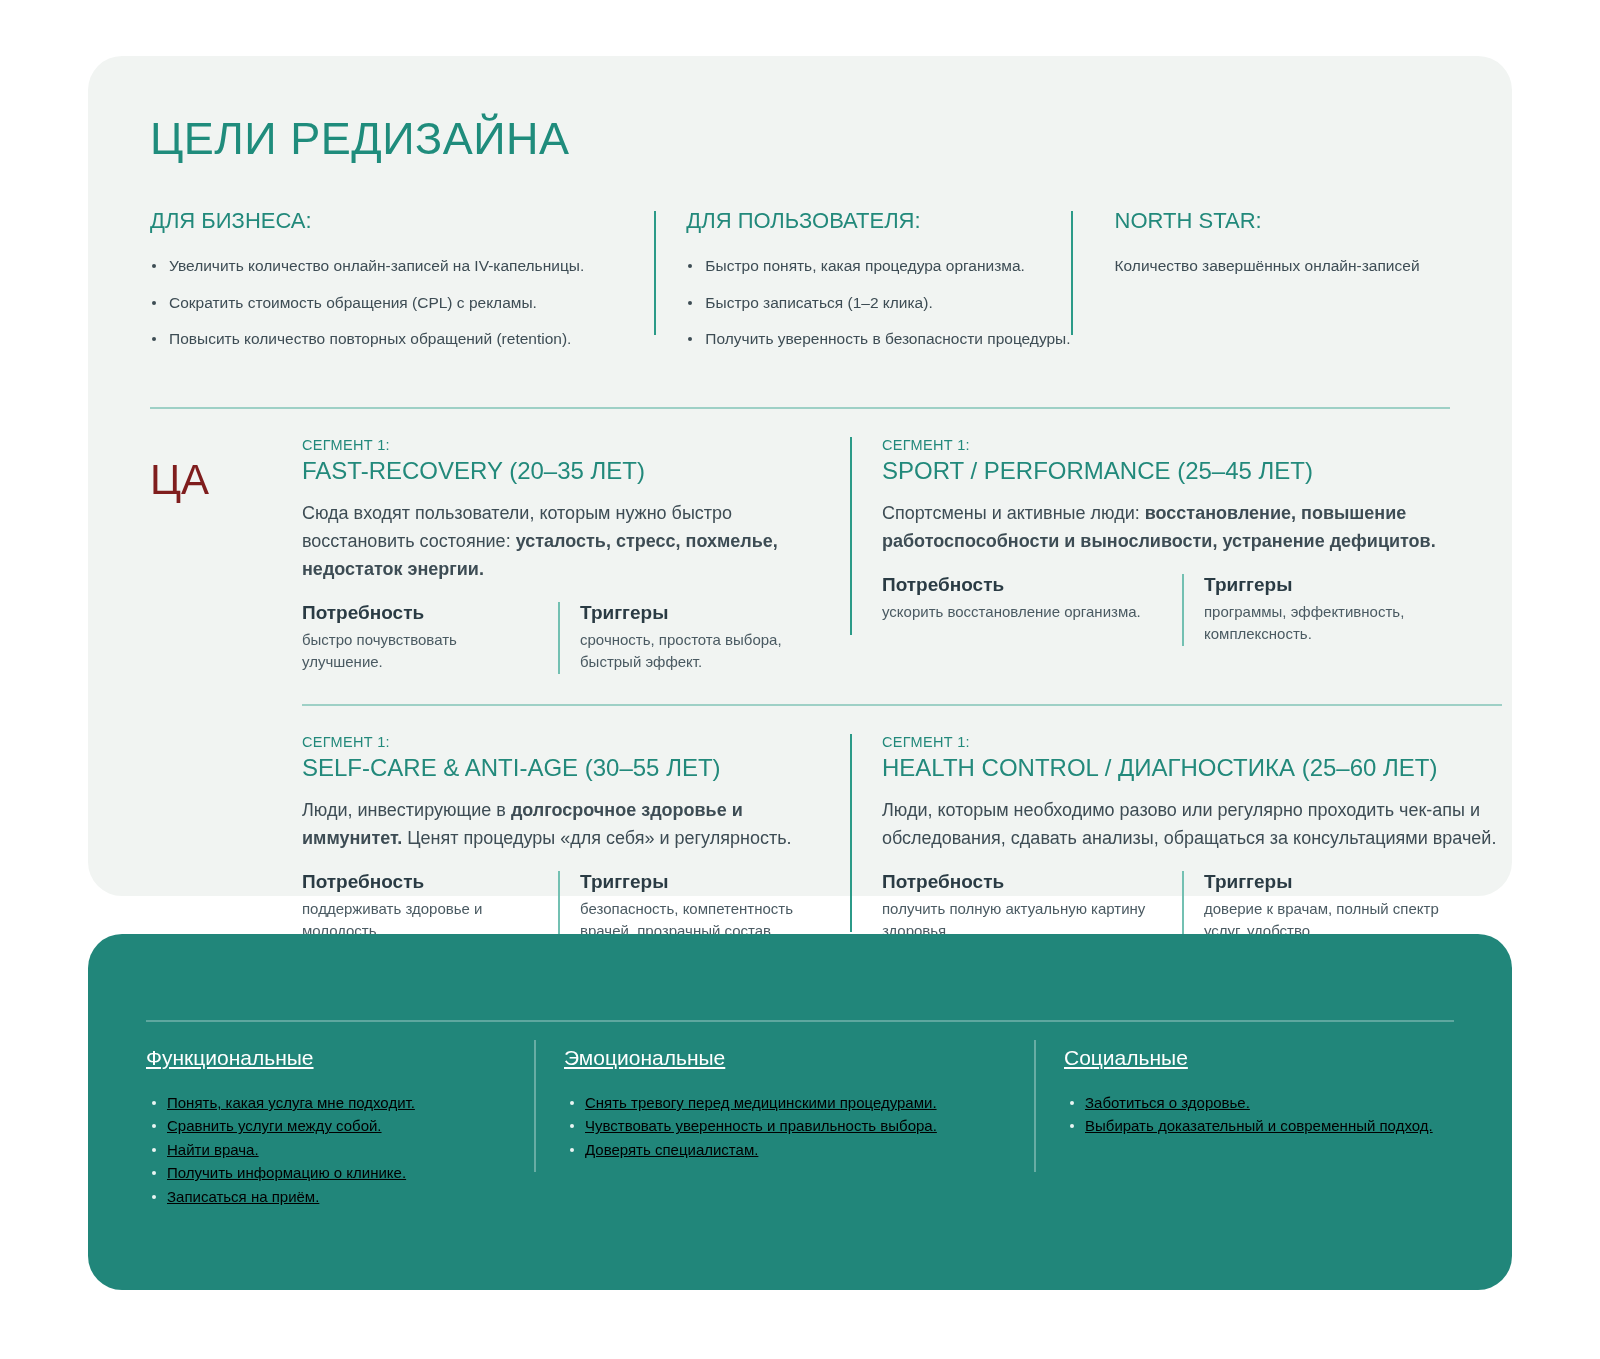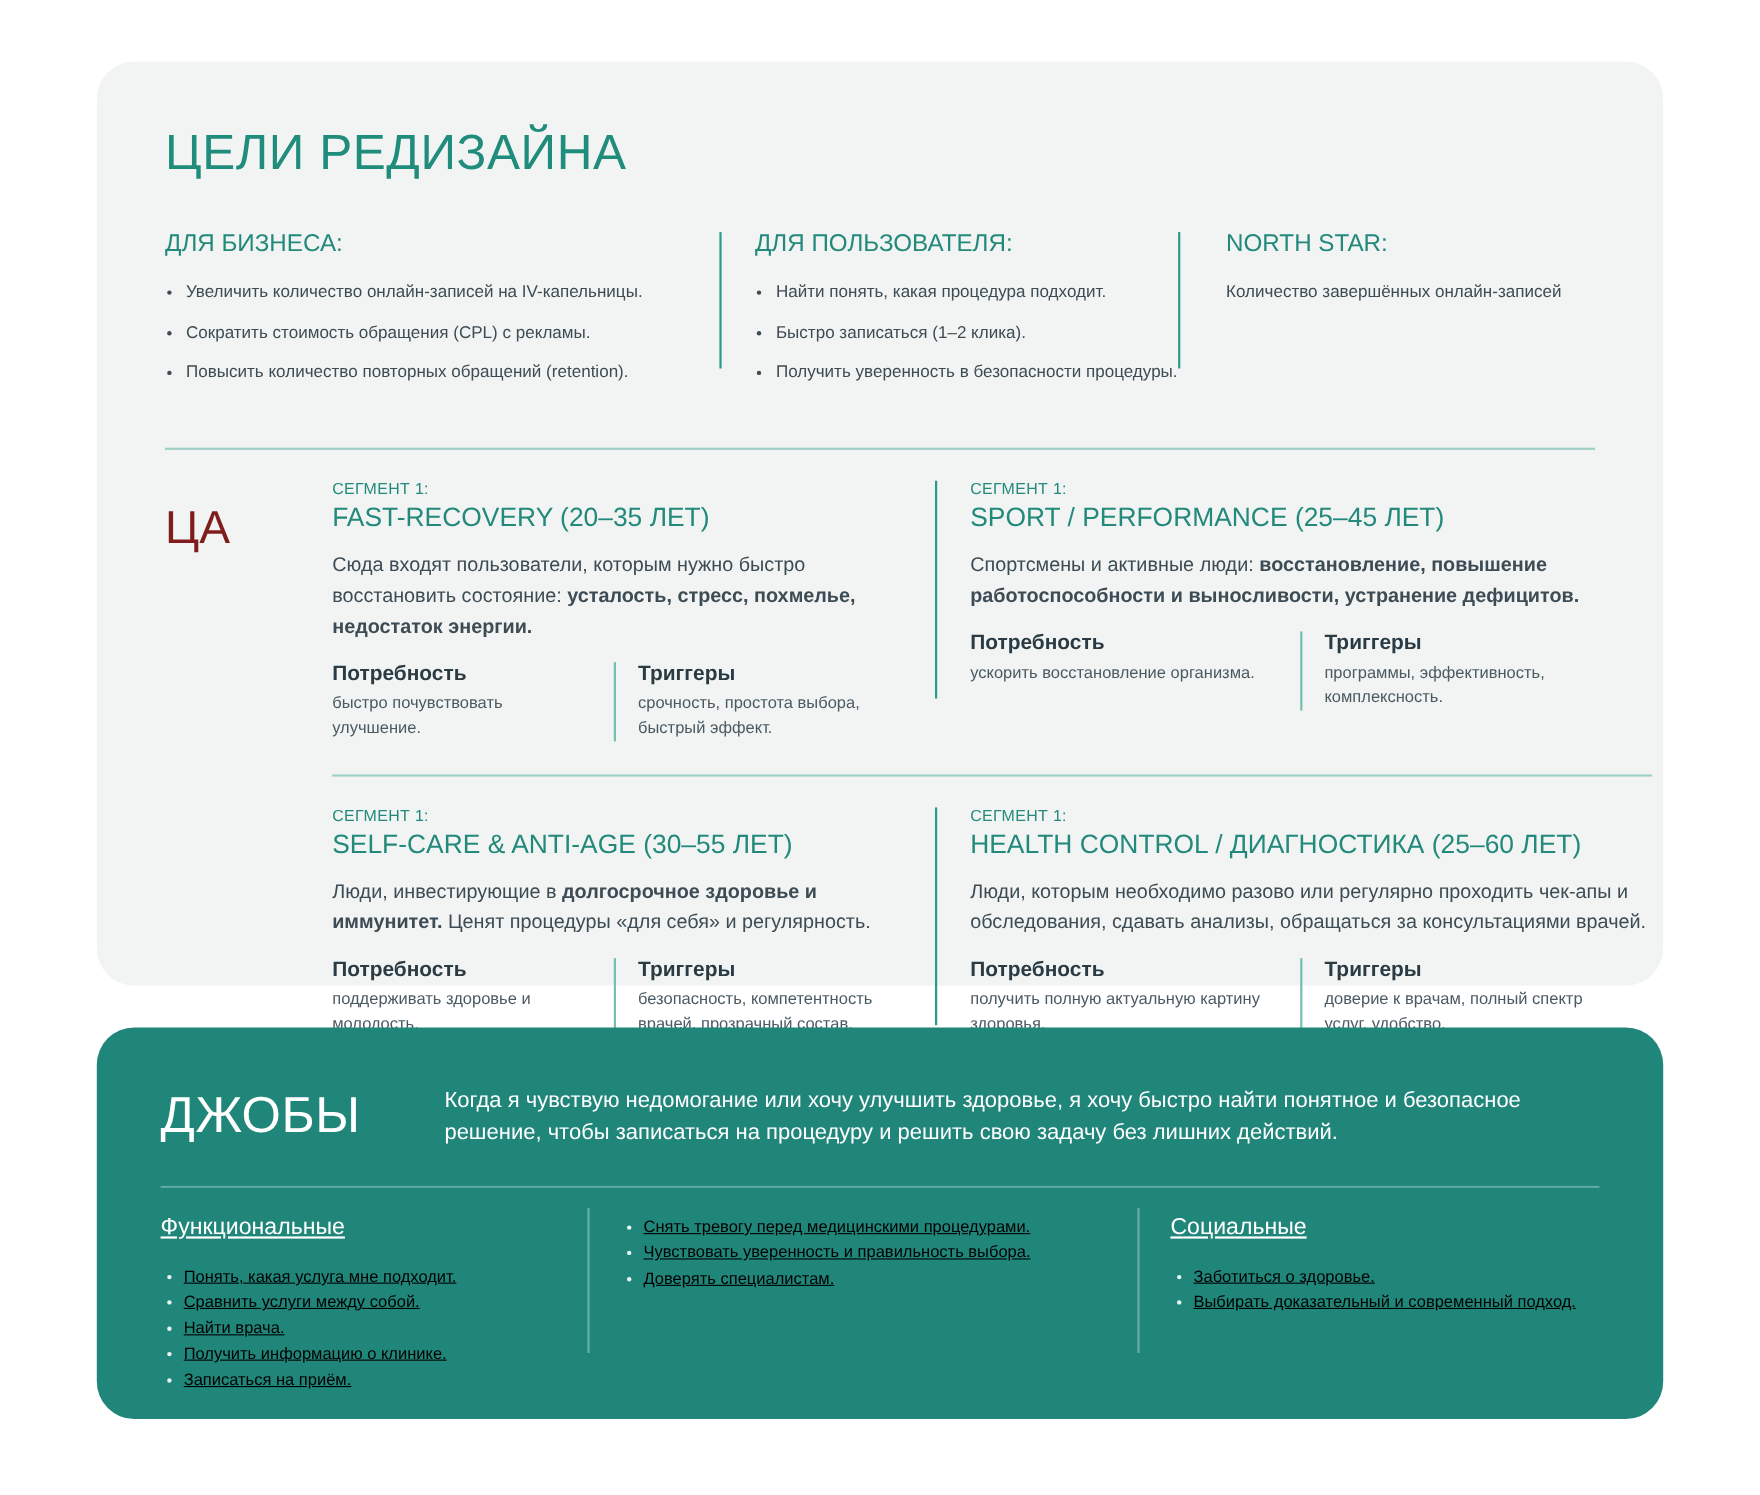--- a/index.html
+++ b/index.html
@@ -272,21 +272,21 @@
         <ul class="goal-list">
           <li>Увеличить количество онлайн-записей на IV-капельницы.</li>
           <li>Сократить стоимость обращения (CPL) с рекламы.</li>
           <li>Повысить количество повторных обращений (retention).</li>
         </ul>
       </div>
 
       <div class="goal-col user">
         <div class="goal-head">ДЛЯ ПОЛЬЗОВАТЕЛЯ:</div>
         <ul class="goal-list">
-          <li>Найти понять, какая процедура подходит.</li>
+          <li>Быстро понять, какая процедура организма.</li>
           <li>Быстро записаться (1–2 клика).</li>
           <li>Получить уверенность в безопасности процедуры.</li>
         </ul>
       </div>
 
       <div class="goal-col north">
         <div class="goal-head">NORTH STAR:</div>
         <div class="north-text">Количество завершённых онлайн-записей</div>
       </div>
 
@@ -371,41 +371,38 @@
 
         </div>
 
       </div>
     </div>
 
   </section>
 
   <section class="jobs-card">
 
-    <div class="jobs-top">
-      <div class="jobs-label">ДЖОБЫ</div>
-      <div class="jobs-statement">Когда я чувствую недомогание или хочу улучшить здоровье, я хочу быстро найти понятное и безопасное решение, чтобы записаться на процедуру и решить свою задачу без лишних действий.</div>
-    </div>
 
     <div class="hr-jobs"></div>
 
     <div class="jobs-cols">
 
       <div class="jobs-col c1">
         <div class="jobs-head">Функциональные</div>
         <ul class="jobs-list">
           <li>Понять, какая услуга мне подходит.</li>
           <li>Сравнить услуги между собой.</li>
           <li>Найти врача.</li>
           <li>Получить информацию о клинике.</li>
           <li>Записаться на приём.</li>
         </ul>
       </div>
 
       <div class="jobs-col c2">
+        <div class="jobs-head">Эмоциональные</div>
         <ul class="jobs-list">
           <li>Снять тревогу перед медицинскими процедурами.</li>
           <li>Чувствовать уверенность и правильность выбора.</li>
           <li>Доверять специалистам.</li>
         </ul>
       </div>
 
       <div class="jobs-col c3">
         <div class="jobs-head">Социальные</div>
         <ul class="jobs-list">

